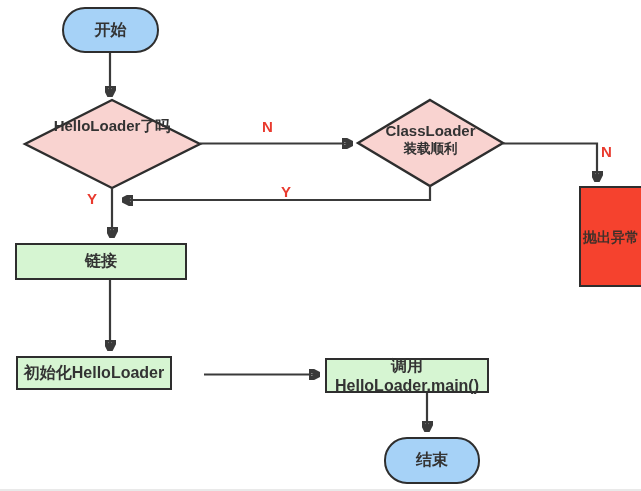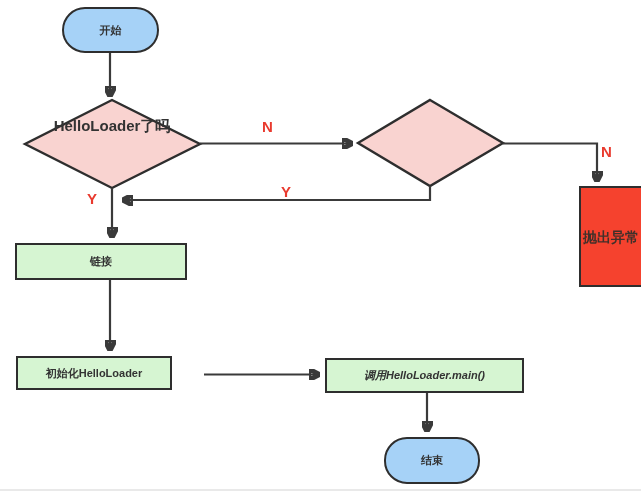--- a/index.html
+++ b/index.html
@@ -37,21 +37,21 @@
     fill:var(--node-pink);
     stroke:var(--border);
     stroke-width:2.4;
   }
   .node{
     position:absolute;
     display:flex;align-items:center;justify-content:center;
     text-align:center;
     color:var(--text);
     font-weight:bold;
-    font-size:11px;
+    font-size:16px;
     border:2.5px solid var(--border);
     z-index:2;
   }
   .terminator{
     background:var(--node-blue);
     border-radius:23px;
   }
   .process{
     background:var(--node-green);
   }
@@ -77,21 +77,21 @@
     position:absolute;
     color:var(--edge-label);
     font-weight:bold;
     font-size:15px;
     z-index:3;
   }
   
   .n-start{left:62px;top:7px;width:97px;height:46px;}
   .n-link{left:15px;top:243px;width:172px;height:37px;}
   .n-init{left:16px;top:356px;width:156px;height:34px;}
-  .n-call{left:325px;top:358px;width:199px;height:35px;font-style:italic;}
+  .n-call{left:325px;top:358px;width:164px;height:35px;}
   .n-throw{left:567px;top:186px;width:64px;height:101px;}
   .n-end{left:384px;top:437px;width:96px;height:47px;}
   .lbl-d1{left:27px;top:117px;width:170px;}
   .lbl-d2{left:358px;top:122px;width:145px;}
   .el-n1{left:262px;top:118px;}
   .el-n2{left:601px;top:143px;}
   .el-y1{left:87px;top:190px;}
   .el-y2{left:281px;top:183px;}
 </style>
 </head>
@@ -127,20 +127,24 @@
   </svg>
 
   <div class="node terminator n-start">
     <span>开始</span>
   </div>
 
   <div class="diamond-label lbl-d1">
     <span class="l2">HelloLoader了吗</span>
   </div>
 
+  <div class="diamond-label lbl-d2">
+    <span class="l2">ClassLoader</span>
+    <span class="l1">装载顺利</span>
+  </div>
 
   <div class="node exception n-throw">
     <span>抛出</span>
     <span>异常</span>
   </div>
 
   <div class="node process n-link">
     <span>链接</span>
   </div>
 

